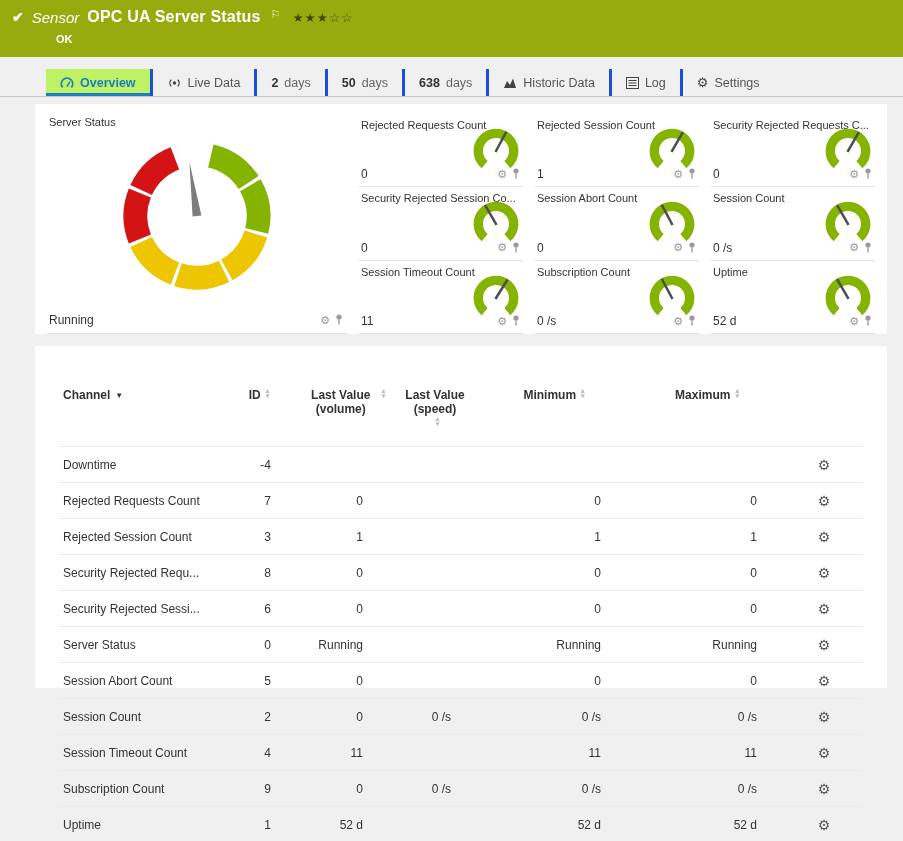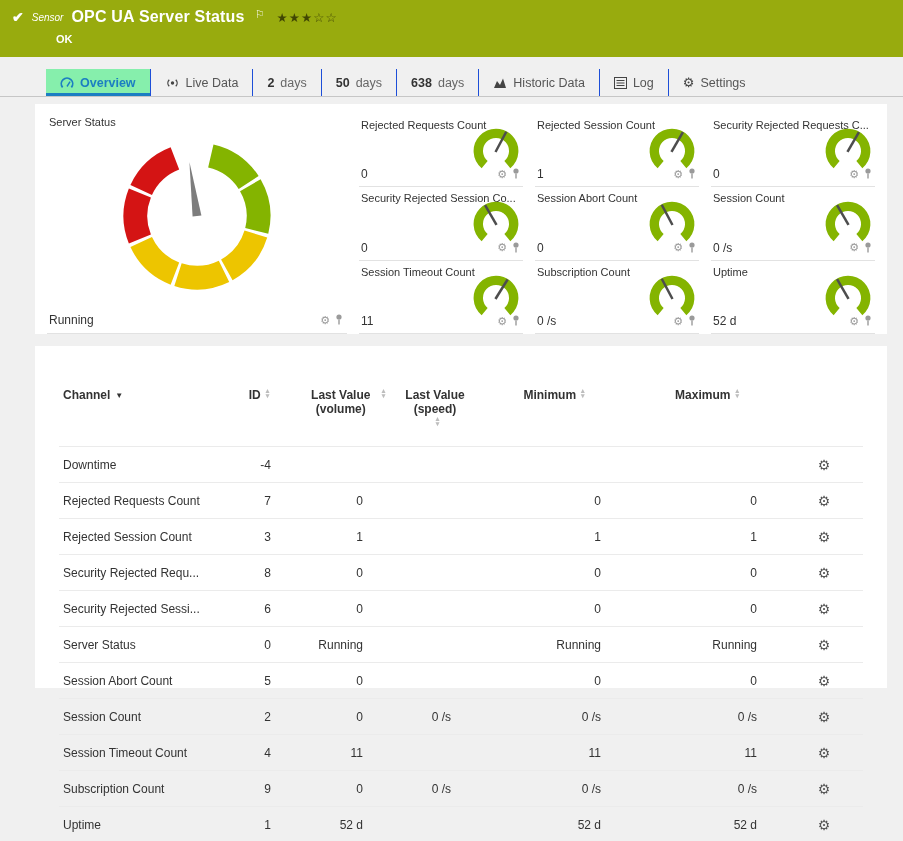--- a/index.html
+++ b/index.html
@@ -8,33 +8,33 @@
     width:903px; height:841px; overflow:hidden;
     background:#f0f0f0;
     font-family:"Liberation Sans", sans-serif;
     color:#333;
   }
 
   
   .topbar { background:#98ab0e; height:57px; padding:8px 12px 0 12px; color:#fff; }
   .topbar-row1 { display:flex; align-items:center; gap:8px; }
   .check-icon { font-size:14px; font-weight:bold; color:#fff; }
-  .sensor-kind { font-style:italic; font-size:10px; }
+  .sensor-kind { font-style:italic; font-size:15px; }
   .sensor-title { font-weight:bold; font-size:16px; letter-spacing:.2px;text-align:center; }
   .flag-icon { font-size:11px; color:rgba(255,255,255,.85); align-self:flex-start; margin-left:2px; cursor:pointer; }
   .stars { margin-left:4px; font-size:12.5px; letter-spacing:1px; color:rgba(30,30,0,.72); cursor:pointer; }
   .status-ok { font-size:11px; font-weight:bold; margin:7px 0 0 44px; }
 
   
   .tabs { display:flex; align-items:stretch; margin-top:12px; height:28px;
           border-bottom:1px solid #c6c6c6; padding-left:46px; }
   .tab { display:flex; align-items:center; gap:6px; padding:0 14px;
          font-size:12.5px; color:#555; cursor:pointer; white-space:nowrap; }
-  .tab + .tab { border-left:1px solid #1d4ed8; }
-  .tab.active { color:#1b7ec2; background:#86efac; box-shadow:inset 0 -3px 0 #1b7ec2; font-weight:bold; }
+  .tab + .tab { border-left:3px solid #1d4ed8; }
+  .tab.active { color:#1b7ec2; background:#bef264; box-shadow:inset 0 -3px 0 #1b7ec2; font-weight:bold; }
   .tab .tab-num { font-weight:bold; color:#333; }
   .tab .tab-word { color:#666; }
   .tab .gear-glyph { font-size:13px; color:#444; }
   .tab svg { display:block; }
 
   
   .panel { background:#fff; margin-left:35px; margin-right:16px; }
   .panel-gauges { margin-top:7px; height:230px; padding:10px 12px 0 12px; display:flex; }
 
   .main-cell { width:300px; display:flex; flex-direction:column; border-bottom:1px solid #e2e2e2; }

